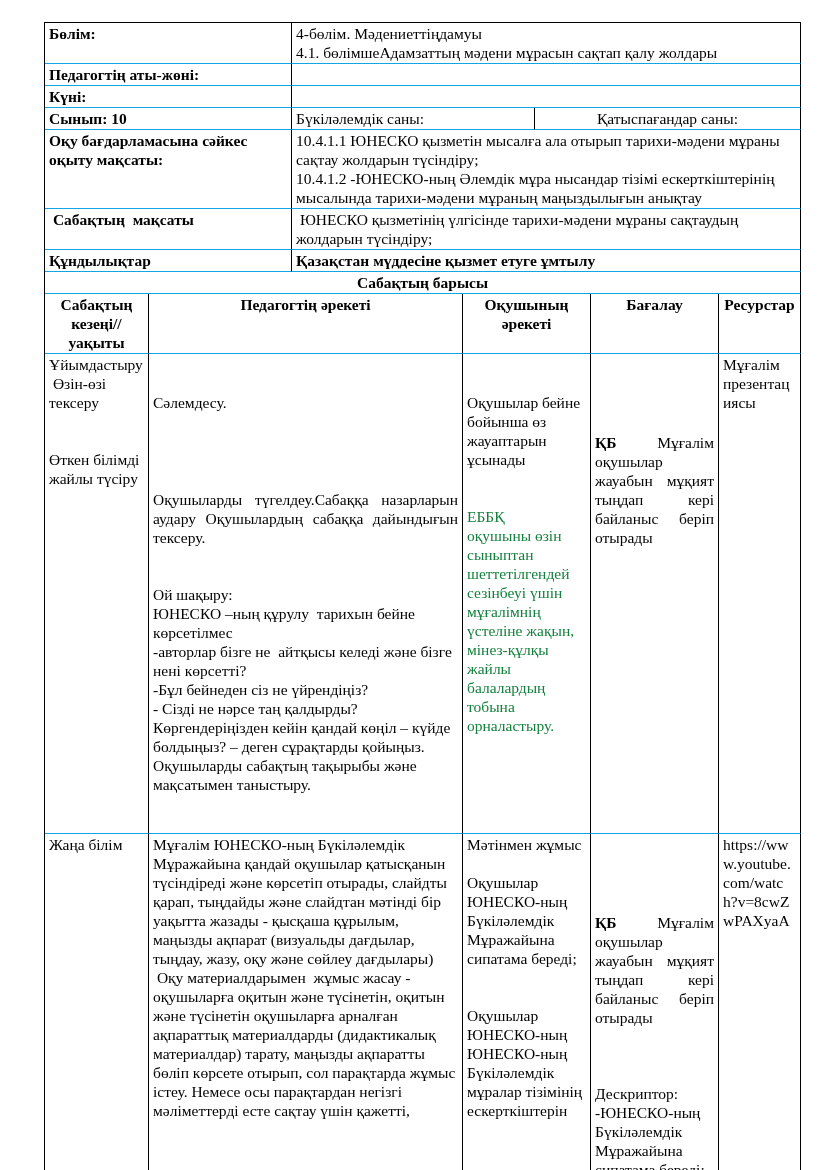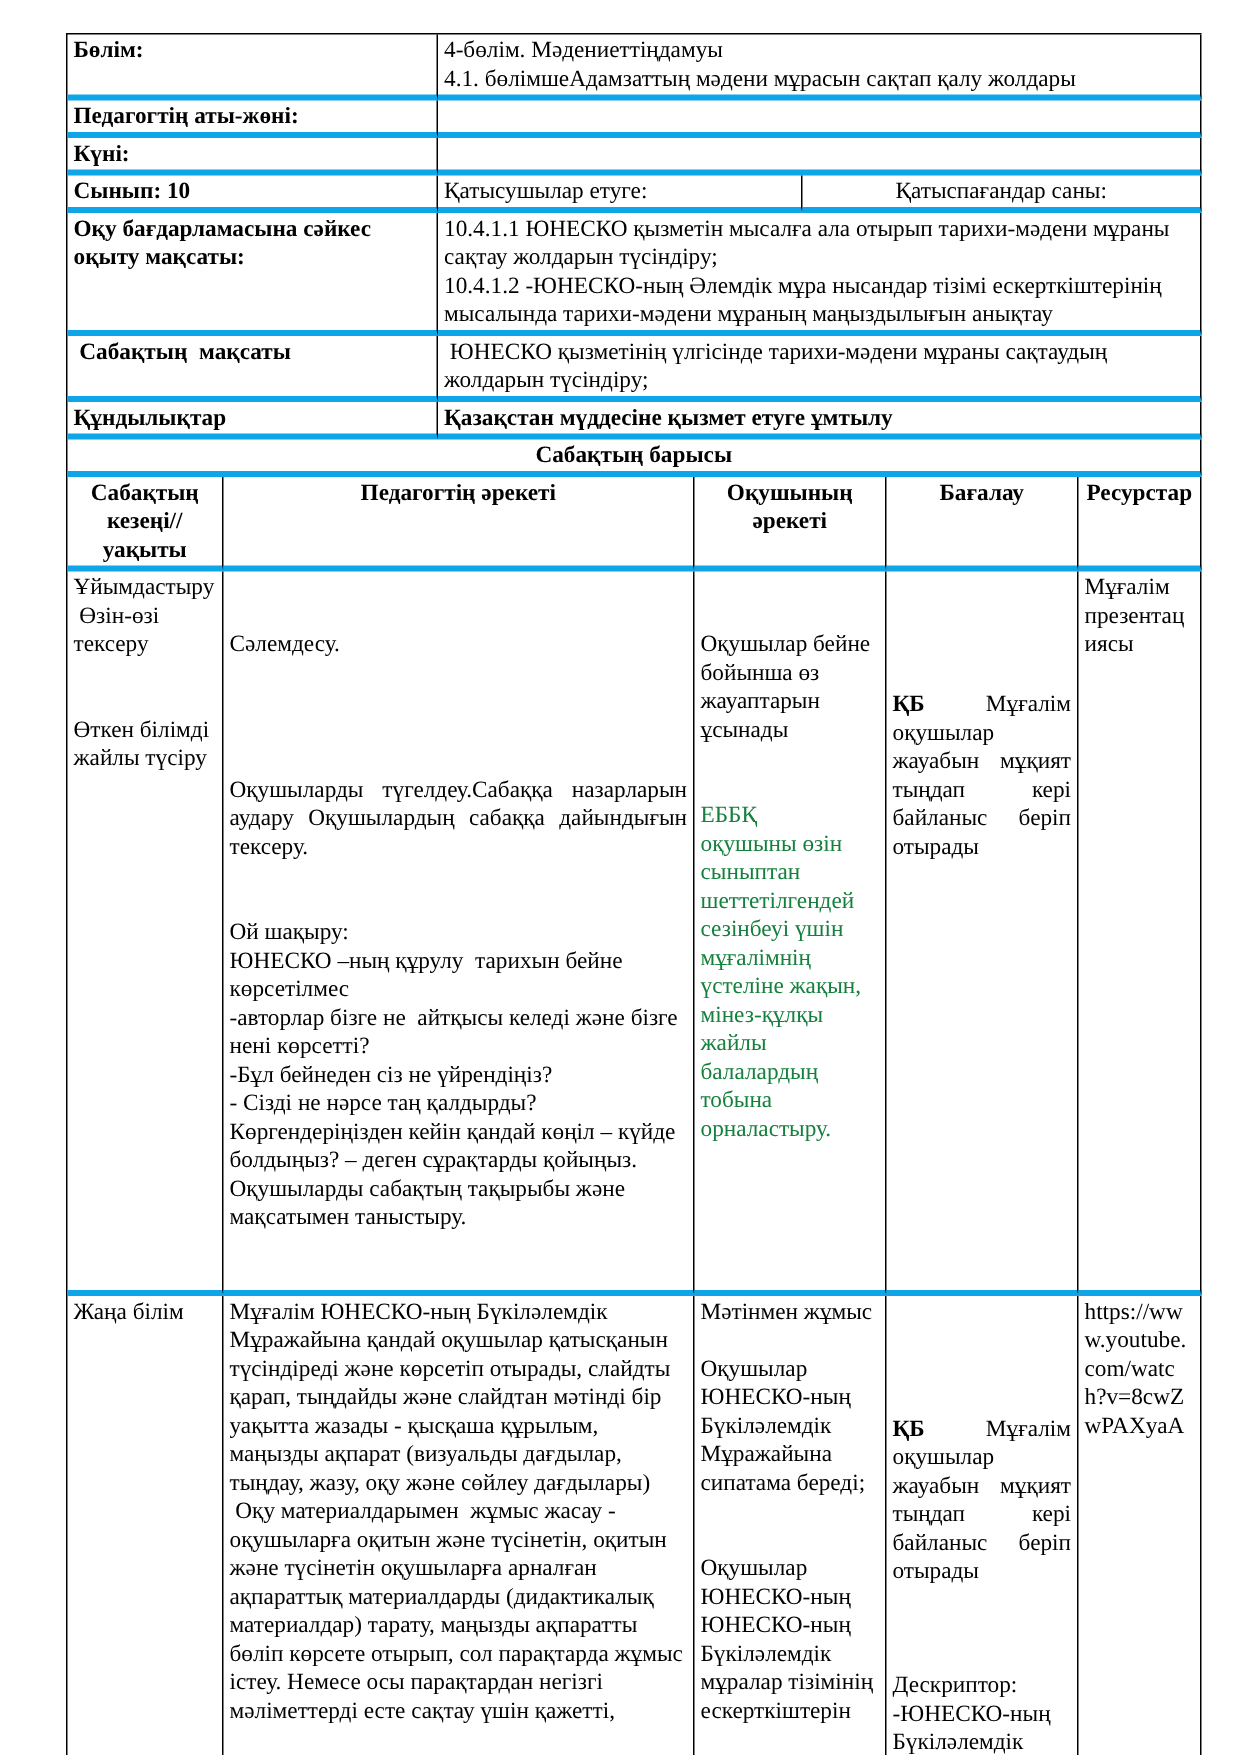--- a/index.html
+++ b/index.html
@@ -11,21 +11,21 @@
   }
   .doc{padding-top:22px;}
   .titles{width:756px;margin-left:44px;text-align:center;font-weight:bold;}
   .tbl{
     margin-left:44px;width:757px;
     border-top:1px solid #000;border-left:1px solid #000;
     box-sizing:border-box;
   }
   .row{display:flex;}
   .cell{
-    border-right:1px solid #000;border-bottom:4px solid #0ea5e9;
+    border-right:1px solid #000;border-bottom:1px solid #0ea5e9;
     padding:1px 4px;box-sizing:border-box;
     white-space:pre-wrap;overflow-wrap:break-word;word-wrap:break-word;
     flex-shrink:0;
   }
   .b{font-weight:bold;}
   .center{text-align:center;}
   .justify{white-space:normal;text-align:justify;margin-top:40px;}
   .red{color:#15803d;}
   .urltext{word-break:break-all;}
   
@@ -62,21 +62,21 @@
       <div class="cell c-value"></div>
     </div>
 
     <div class="row">
       <div class="cell c-label b">Күні:</div>
       <div class="cell c-value"></div>
     </div>
 
     <div class="row">
       <div class="cell c-label b">Сынып: 10</div>
-      <div class="cell c-val-a">Қатысушылар етуге:</div>
+      <div class="cell c-val-a">Бүкіләлемдік саны:</div>
       <div class="cell c-val-b">Қатыспағандар саны:</div>
     </div>
 
 
     <div class="row">
       <div class="cell c-label b">Оқу бағдарламасына сәйкес оқыту мақсаты:</div>
       <div class="cell c-value">10.4.1.1 ЮНЕСКО қызметін мысалға ала отырып тарихи-мәдени мұраны сақтау жолдарын түсіндіру;
 10.4.1.2 -ЮНЕСКО-ның Әлемдік мұра нысандар тізімі ескерткіштерінің мысалында тарихи-мәдени мұраның маңыздылығын анықтау</div>
     </div>
 

